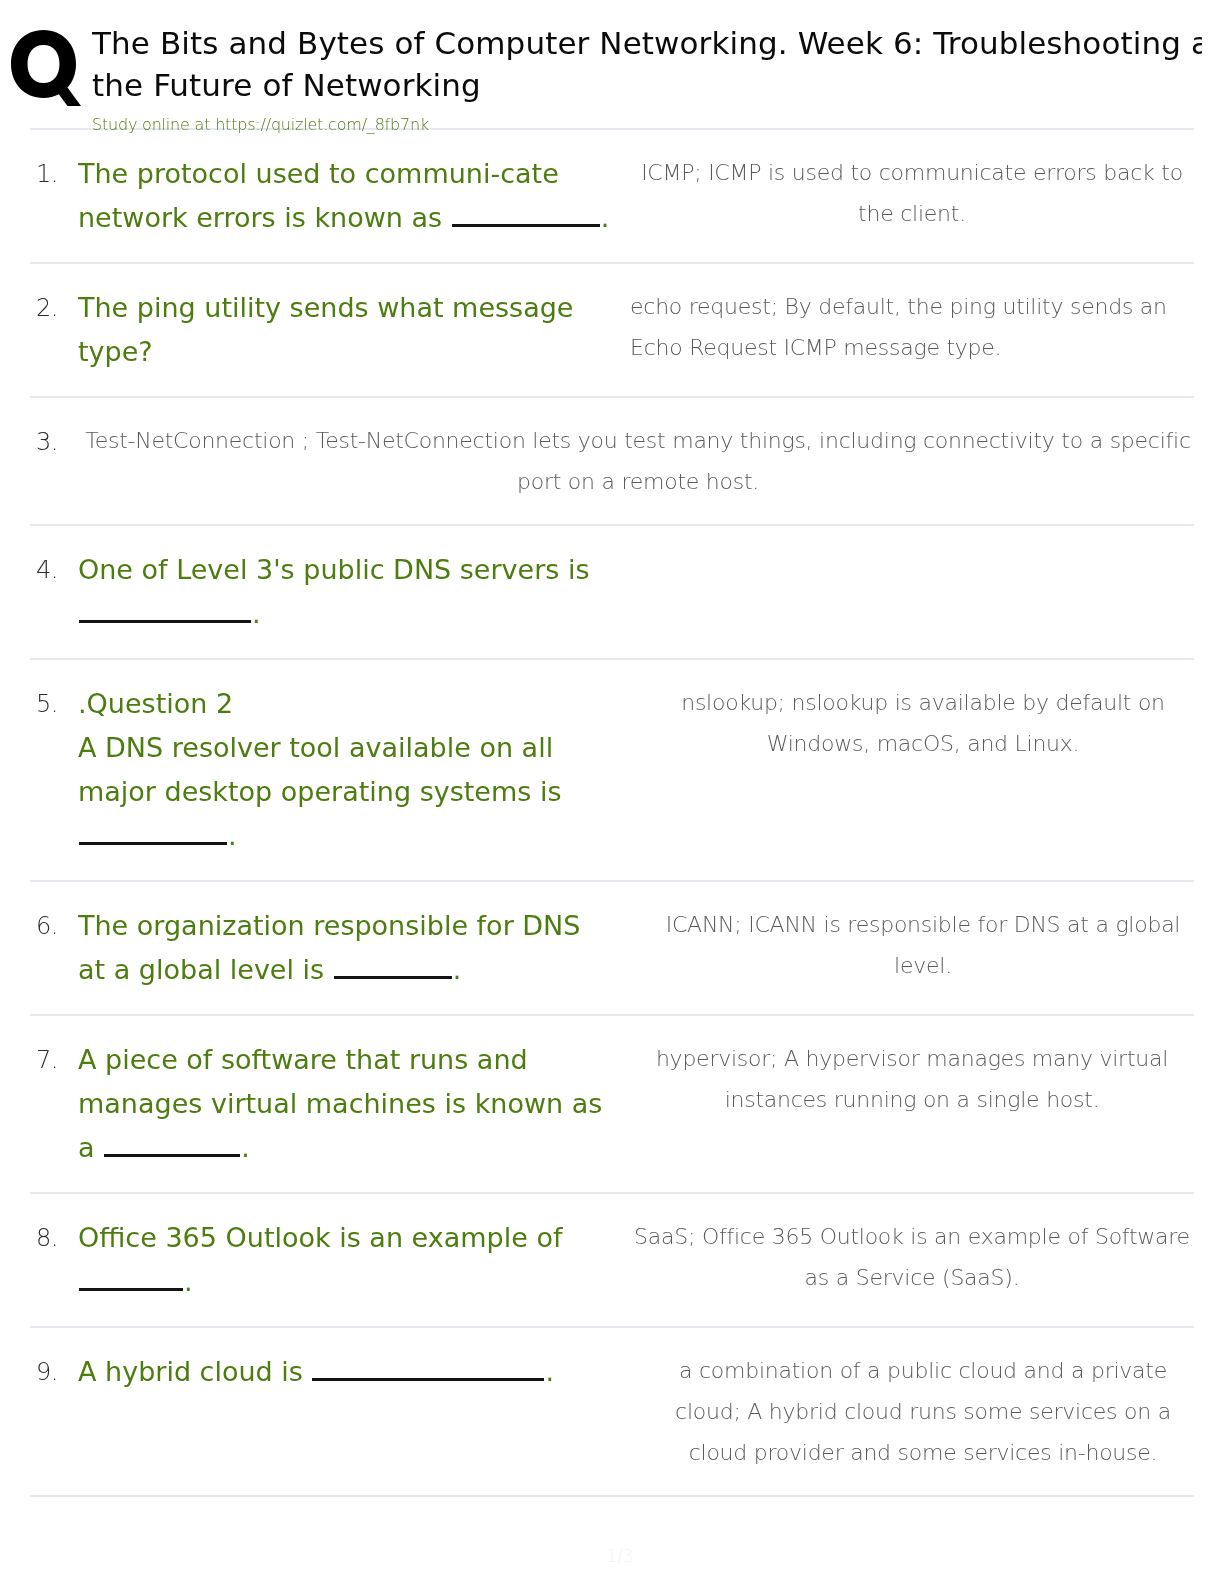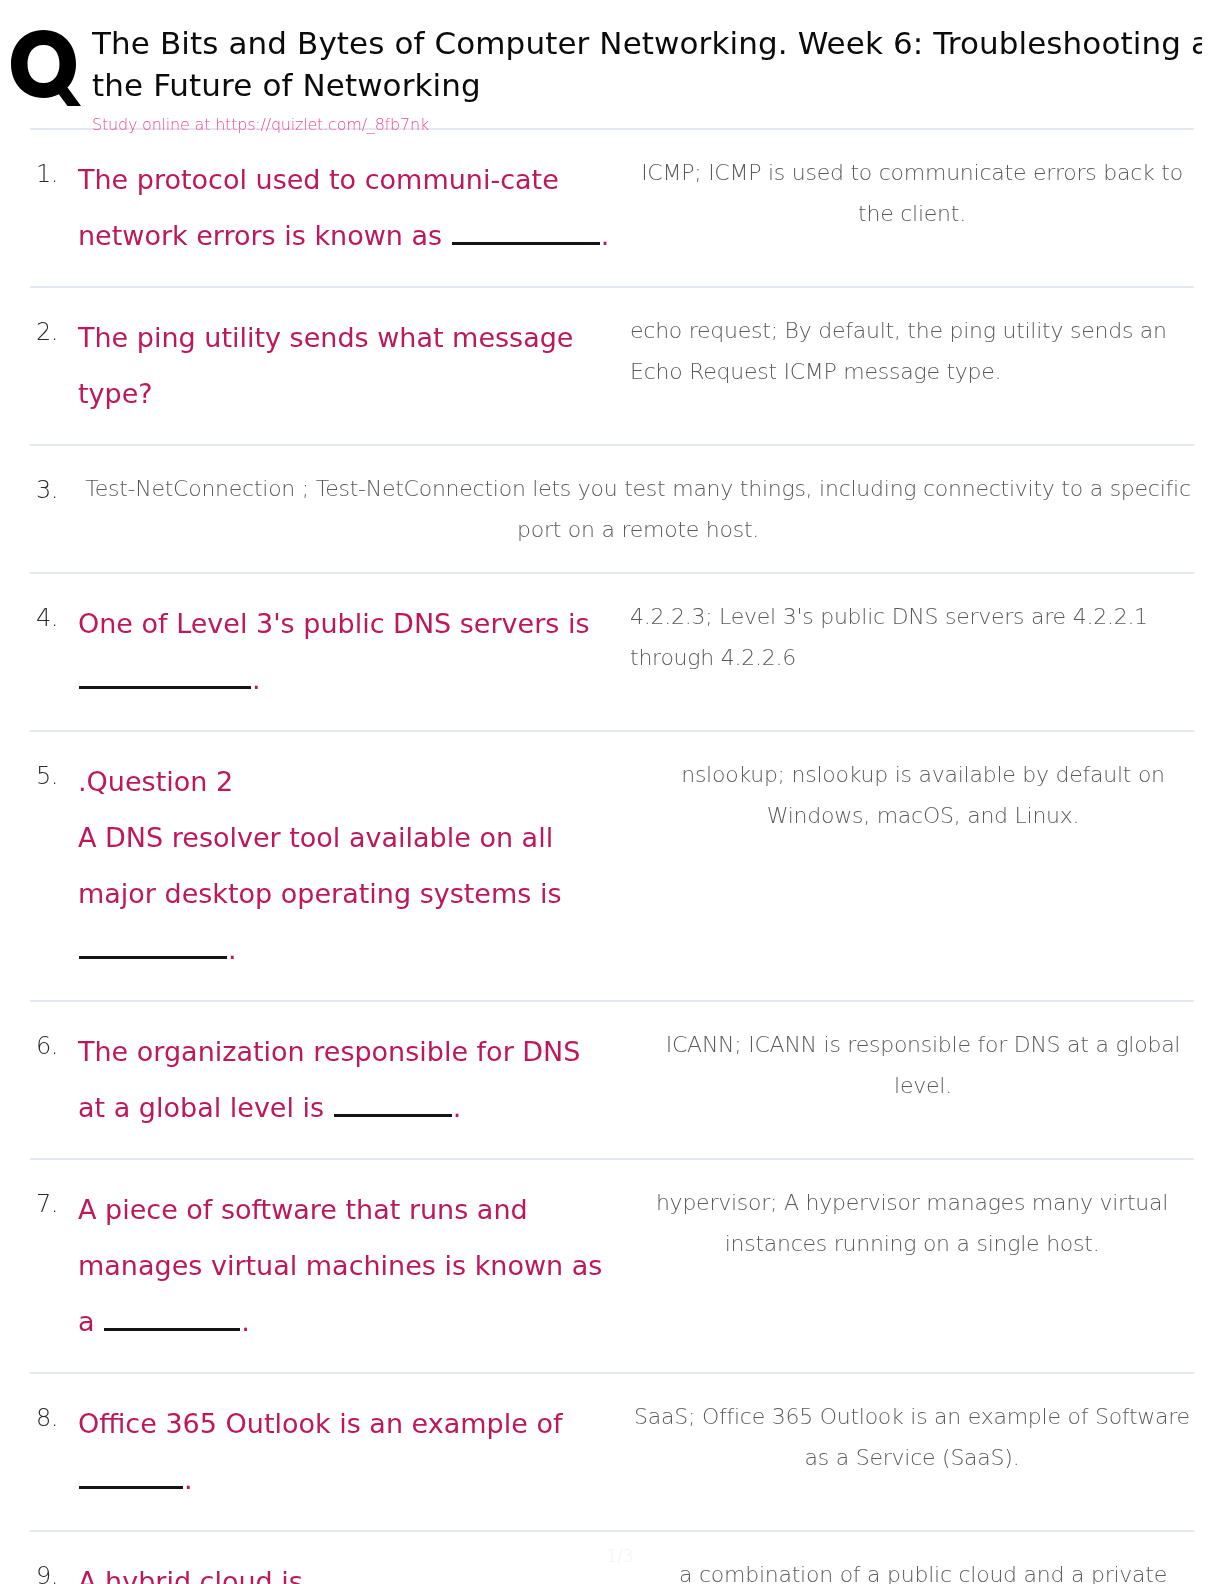--- a/index.html
+++ b/index.html
@@ -63,21 +63,21 @@
     overflow: hidden;
   }
   .doc-title .title-line2 {
     display: block;
   }
 
   .doc-sub {
     margin-top: 9px;
     font-size: 16px;
     line-height: 20px;
-    color: #ec4899;
+    color: #4d7c0f;
     font-weight: 300;
     letter-spacing: -0.2px;
   }
 
   
   .qa-table {
     margin: 0 30px 0 30px;
     border-top: 2px solid #e6e8ef;
   }
 
@@ -99,23 +99,23 @@
     text-align: right;
     padding-right: 20px;
     box-sizing: border-box;
     letter-spacing: -0.5px;
   }
 
   .qa-question {
     width: 548px;
     min-width: 548px;
     font-size: 27px;
-    line-height: 56px;
+    line-height: 44px;
     font-weight: 400;
-    color: #be185d;
+    color: #4d7c0f;
     padding-right: 10px;
     box-sizing: border-box;
     word-wrap: break-word;
   }
 
   .qa-question .blank {
     display: inline-block;
     border-bottom: 3px solid #141414;
     height: 22px;
     vertical-align: baseline;
@@ -204,21 +204,20 @@
     <div class="qa-row">
       <div class="qa-num">3.</div>
       <div class="qa-answer">Test-NetConnection ; Test-NetConnection lets you test many things, including connectivity to a specific port on a remote host.</div>
     </div>
 
     <div class="qa-row">
       <div class="qa-num">4.</div>
       <div class="qa-question">
         <span>One of Level 3's public DNS servers is </span><span class="blank" style="width:172px"></span><span>.</span>
       </div>
-      <div class="qa-answer ans-center">4.2.2.3; Level 3's public DNS servers are 4.2.2.1 through 4.2.2.6</div>
     </div>
 
     <div class="qa-row">
       <div class="qa-num">5.</div>
       <div class="qa-question">
         <span class="q-sub-line">.Question 2</span><span>A DNS resolver tool available on all major desktop operating systems is </span><span class="blank" style="width:148px"></span><span>.</span>
       </div>
       <div class="qa-answer ans-indent">nslookup; nslookup is available by default on Windows, macOS, and Linux.</div>
     </div>
 

